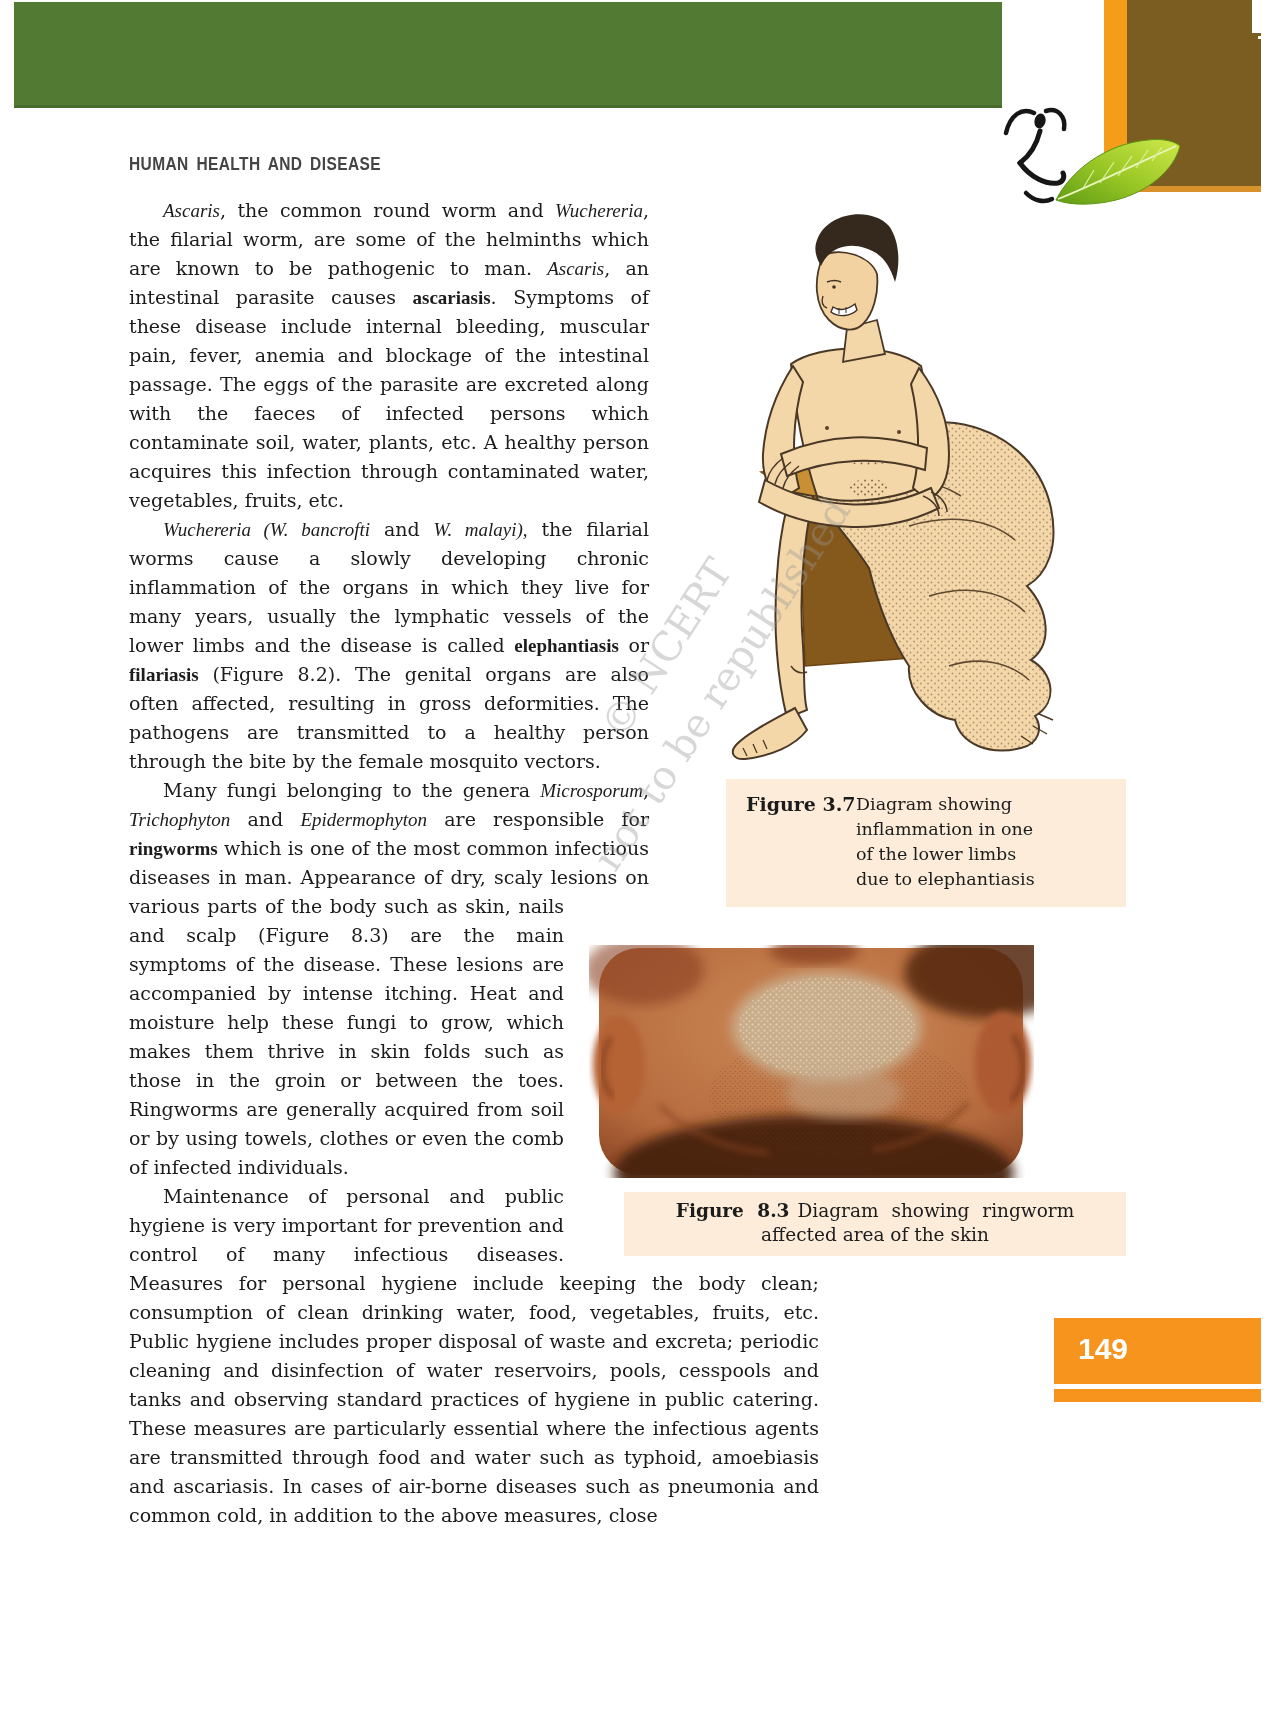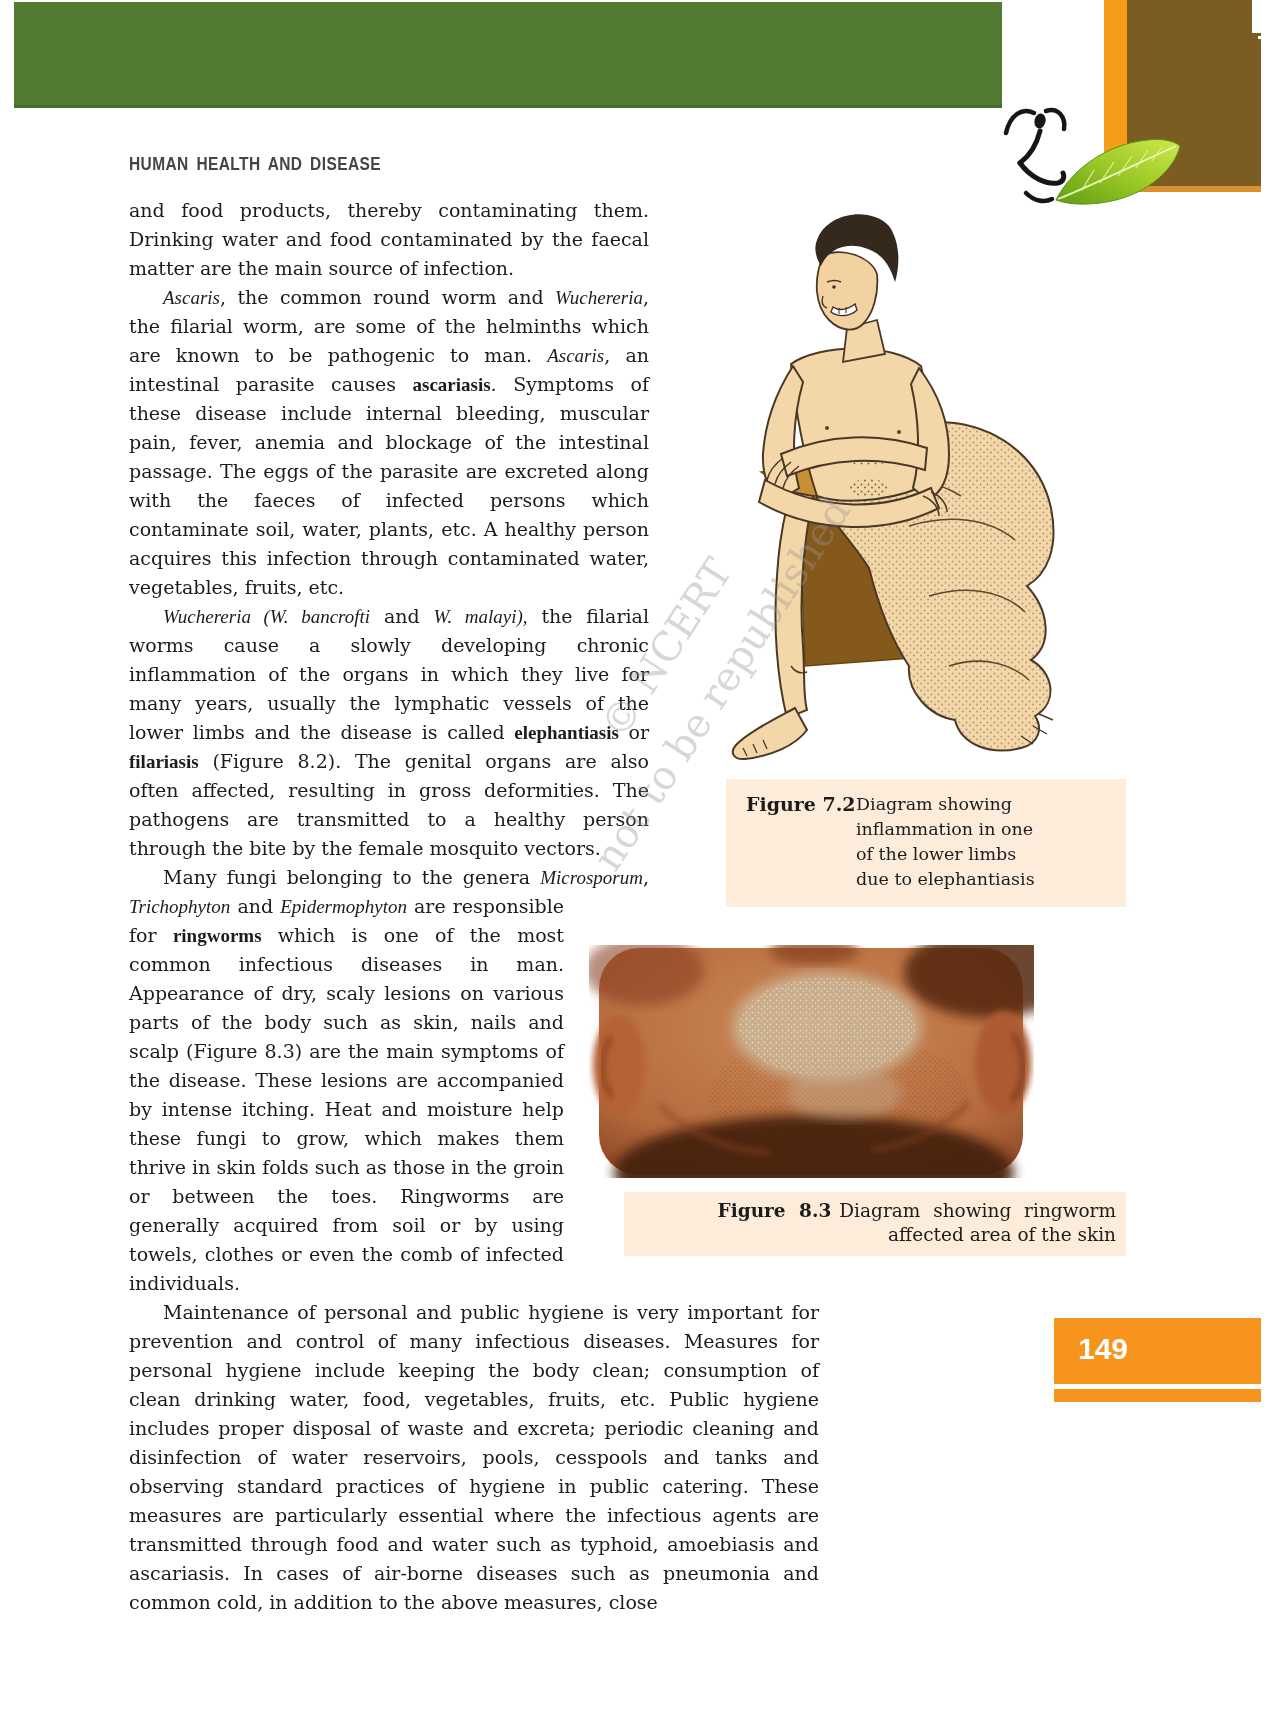--- a/index.html
+++ b/index.html
@@ -27,21 +27,21 @@
   
   .fig82{float:right;width:457px;margin-right:-307px;margin-left:20px;}
   .fig82 svg{display:block;margin-left:30px;}
   .capbox82{margin-top:8px;margin-left:57px;width:400px;box-sizing:border-box;background:#fcecd9;
     padding:13px 86px 15px 20px;display:flex;text-align:left;text-indent:0;}
   .capbox82 .flabel{flex:0 0 110px;font-weight:bold;font-size:19px;line-height:25px;}
   .capbox82 .ftext{flex:1;font-size:17.5px;line-height:25px;}
   .fig83{float:right;clear:right;width:537px;margin-right:-307px;margin-left:25px;margin-top:38px;}
   .fig83 svg{display:block;}
   .capbox83{margin-top:14px;margin-left:35px;width:502px;box-sizing:border-box;background:#fcecd9;
-    padding:7px 10px 9px 10px;text-align:right;text-indent:0;font-size:18.5px;line-height:24px;}
+    padding:7px 10px 9px 10px;text-align:center;text-indent:0;font-size:18.5px;line-height:24px;}
   .capbox83 .flabel{font-weight:bold;margin-right:8px;}
   .capbox83 .l1{word-spacing:7px;}
 
   
   .watermark{position:absolute;left:420px;top:600px;width:520px;text-align:center;
     transform:rotate(-57deg);color:rgba(150,150,150,0.38);font-size:40px;line-height:66px;
     font-family:"DejaVu Serif",serif;pointer-events:none;z-index:5;}
 
   
   .pagenum-box{position:absolute;left:1040px;top:1318px;width:235px;height:66px;background:#f6941d;}
@@ -148,21 +148,21 @@
         <path d="M 148,132 L 178,124 L 186,158 L 144,166 Z" fill="#f4d7a9" stroke="#4a3826" stroke-width="1.8"></path>
         <path d="M 124,60 C 114,84 116,110 130,124 C 142,136 156,136 164,128 C 174,118 180,98 178,78 C 172,60 140,50 124,60 Z" fill="#f3d2a2" stroke="#4a3826" stroke-width="1.8"></path>
         <path d="M 118,44 C 128,16 172,10 190,30 C 200,44 202,66 196,86 C 190,66 180,56 166,52 C 148,46 130,52 122,70 C 116,60 115,52 118,44 Z" fill="#35291e"></path>
         <path d="M 128,86 C 133,84 138,84 142,86" stroke="#3c3026" stroke-width="1.6" fill="none"></path>
         <circle cx="135" cy="91" r="1.8" fill="#3c3026"></circle>
         <path d="M 124,100 C 122,106 123,110 128,112" stroke="#4a3826" stroke-width="1.4" fill="none"></path>
         <path d="M 132,116 C 140,122 152,120 158,114 L 156,108 C 148,114 140,115 134,111 Z" fill="#ffffff" stroke="#3c3026" stroke-width="1.4"></path>
         <path d="M 140,112 L 140,118 M 147,111 L 147,117" stroke="#3c3026" stroke-width="1"></path>
       </svg>
       <div class="capbox82">
-        <span class="flabel">Figure 7.2</span>
+        <span class="flabel">Figure 3.7</span>
         <span class="ftext">Diagram showing inflammation in one of the lower limbs due to elephantiasis</span>
       </div>
     </div>
 
     <div class="fig83">
       <svg width="445" height="233" viewBox="0 0 445 233" aria-hidden="true">
         <defs>
           <radialGradient id="gf" cx="0.5" cy="0.35" r="0.8">
             <stop offset="0" stop-color="#cd8a58"></stop>
             <stop offset="0.7" stop-color="#b56a3d"></stop>
@@ -199,21 +199,20 @@
         <path d="M 70,160 C 100,190 140,205 180,208" stroke="#8a4222" stroke-width="5" fill="none" opacity="0.6" filter="url(#b3)"></path>
         <path d="M 380,158 C 352,186 318,200 284,205" stroke="#83401f" stroke-width="5" fill="none" opacity="0.6" filter="url(#b3)"></path>
       </svg>
       <div class="capbox83">
         <span class="l1"><span class="flabel">Figure 8.3</span><span>Diagram  showing  ringworm</span></span>
         <br>
         <span>affected area of the skin</span>
       </div>
     </div>
 
-    <p><span>and food products, thereby contaminating them. Drinking water and food contaminated by the faecal matter are the main source of infection.</span></p>
     <p class="ind"><span class="seg-i">Ascaris</span><span>, the common round worm and </span><span class="seg-i">Wuchereria</span><span>, the filarial worm, are some of the helminths which are known to be pathogenic to man. </span><span class="seg-i">Ascaris</span><span>, an intestinal parasite causes </span><span class="seg-b">ascariasis</span><span>. Symptoms of these disease include internal bleeding, muscular pain, fever, anemia and blockage of the intestinal passage. The eggs of the parasite are excreted along with the faeces of infected persons which contaminate soil, water, plants, etc. A healthy person acquires this infection through contaminated water, vegetables, fruits, etc.</span></p>
     <p class="ind"><span class="seg-i">Wuchereria (W. bancrofti</span><span> and </span><span class="seg-i">W. malayi),</span><span> the filarial worms cause a slowly developing chronic inflammation of the organs in which they live for many years, usually the lymphatic vessels of the lower limbs and the disease is called </span><span class="seg-b">elephantiasis</span><span> or </span><span class="seg-b">filariasis</span><span> (Figure 8.2). The genital organs are also often affected, resulting in gross deformities. The pathogens are transmitted to a healthy person through the bite by the female mosquito vectors.</span></p>
     <p class="ind"><span>Many fungi belonging to the  genera </span><span class="seg-i">Microsporum</span><span>, </span><span class="seg-i">Trichophyton</span><span> and </span><span class="seg-i">Epidermophyton</span><span> are responsible for </span><span class="seg-b">ringworms</span><span> which is one of the most common infectious diseases in man. Appearance of dry, scaly lesions on various parts of the body such as skin, nails and scalp (Figure 8.3) are the main symptoms of the disease.  These lesions are accompanied by intense itching. Heat and moisture help these fungi to grow, which makes them thrive in skin folds such as those in the groin or between the toes. Ringworms are generally acquired from soil or by using towels, clothes or even the comb of infected individuals.</span></p>
     <p class="ind">Maintenance of personal and public hygiene is very important for prevention and control of many infectious diseases. Measures for personal hygiene include keeping the body clean; consumption of clean drinking water, food, vegetables, fruits, etc. Public hygiene includes proper disposal of waste and excreta; periodic cleaning and disinfection of water reservoirs, pools, cesspools and tanks and observing standard practices of hygiene in public catering. These measures are particularly essential where the infectious agents are transmitted through food and water such as typhoid, amoebiasis and ascariasis. In cases of air-borne diseases such as pneumonia and common cold, in addition to the above measures, close</p>
   </div>
 
   <div class="pagenum-box">
     <span>149</span>
   </div>
   <div class="pagenum-strip"></div>

